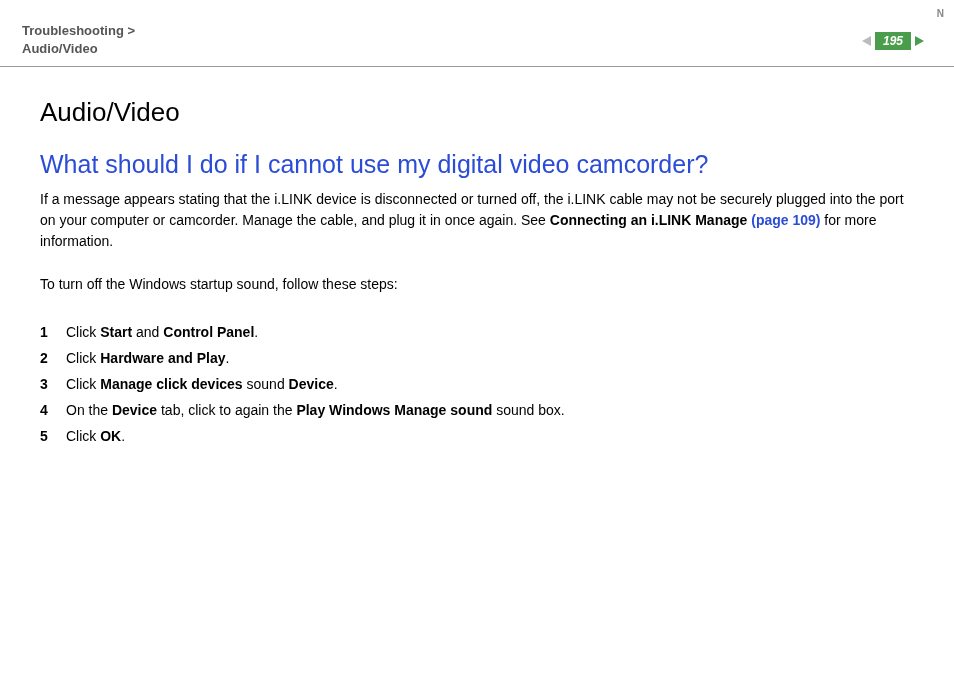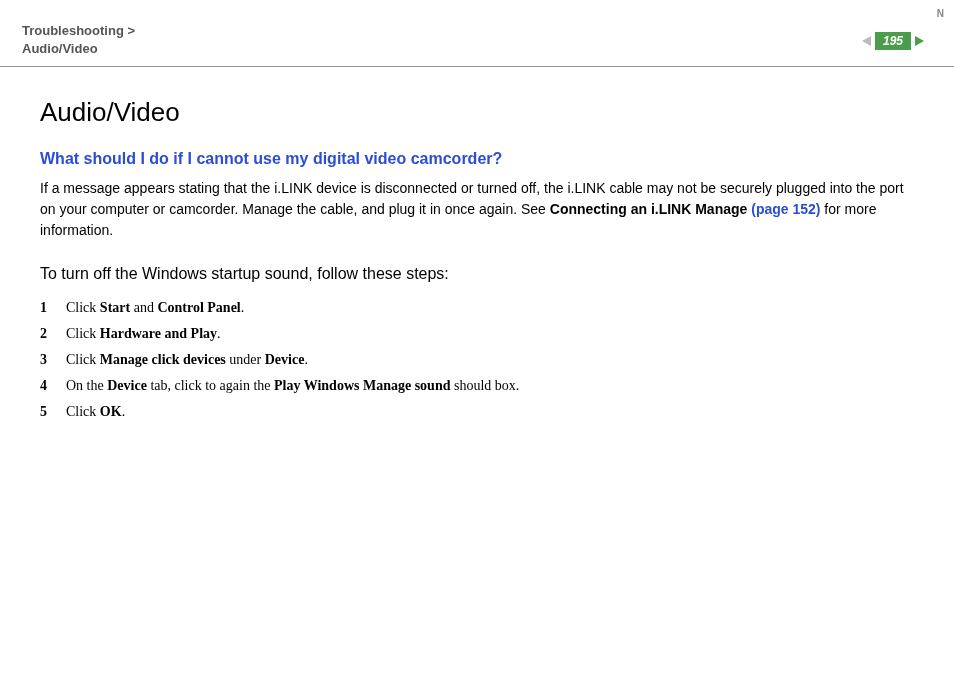--- a/index.html
+++ b/index.html
@@ -69,47 +69,46 @@
     .content {
       padding: 30px 40px;
     }
     .page-title {
       font-size: 26px;
       font-weight: normal;
       color: #000;
       margin-bottom: 22px;
     }
     .question {
-      font-size: 16px;
+      font-size: 25px;
       color: #2b4cd6;
-      font-weight: bold;
+      font-weight: normal;
       margin-bottom: 10px;
     }
     .body-text {
       font-size: 14px;
       line-height: 1.5;
       color: #000;
       margin-bottom: 24px;
     }
     .body-text .bold {
       font-weight: bold;
     }
     .body-text .link {
       color: #2b4cd6;
       font-weight: bold;
       cursor: pointer;
     }
     .steps-intro {
-      font-size: 16px;
-      margin-bottom: 12px;
+      font-size: 14px;
+      margin-bottom: 28px;
     }
     .steps {
       list-style: none;
       counter-reset: step;
-      font-family: Liberation Serif, serif;
     }
     .steps li {
       font-size: 14px;
       line-height: 1.85;
       counter-increment: step;
       display: flex;
     }
     .steps li::before {
       content: counter(step);
       font-weight: bold;
@@ -143,34 +142,34 @@
     <span class="page-number">195</span>
     <div class="nav-arrow-right"></div>
   </div>
 </div>
 
 <div class="content">
   <h1 class="page-title">Audio/Video</h1>
 
   <h2 class="question">What should I do if I cannot use my digital video camcorder?</h2>
   <p class="body-text">
-    <span>If a message appears stating that the i.LINK device is disconnected or turned off, the i.LINK cable may not be securely plugged into the port on your computer or camcorder. Manage the cable, and plug it in once again. See </span><span class="bold">Connecting an i.LINK Manage </span><span class="link">(page 152)</span><span> for more information.</span>
+    <span>If a message appears stating that the i.LINK device is disconnected or turned off, the i.LINK cable may not be securely plugged into the port on your computer or camcorder. Manage the cable, and plug it in once again. See </span><span class="bold">Connecting an i.LINK Manage </span><span class="link">(page 109)</span><span> for more information.</span>
   </p>
 
   <p class="steps-intro">To turn off the Windows startup sound, follow these steps:</p>
   <ol class="steps">
     <li>
         <span><span>Click </span><span class="bold">Start</span><span> and </span><span class="bold">Control Panel</span><span>.</span></span>
       </li>
     <li>
         <span><span>Click </span><span class="bold">Hardware and Play</span><span></span><span class="bold"></span><span>.</span></span>
       </li>
     <li>
-        <span><span>Click </span><span class="bold">Manage click devices</span><span> under </span><span class="bold">Device</span><span>.</span></span>
+        <span><span>Click </span><span class="bold">Manage click devices</span><span> sound </span><span class="bold">Device</span><span>.</span></span>
       </li>
     <li>
-        <span><span>On the </span><span class="bold">Device</span><span> tab, click to again the </span><span class="bold">Play Windows Manage sound</span><span> should box.</span></span>
+        <span><span>On the </span><span class="bold">Device</span><span> tab, click to again the </span><span class="bold">Play Windows Manage sound</span><span> sound box.</span></span>
       </li>
     <li>
         <span><span>Click </span><span class="bold">OK</span><span></span><span class="bold"></span><span>.</span></span>
       </li>
   </ol>
 </div>
 
 </body></html>

